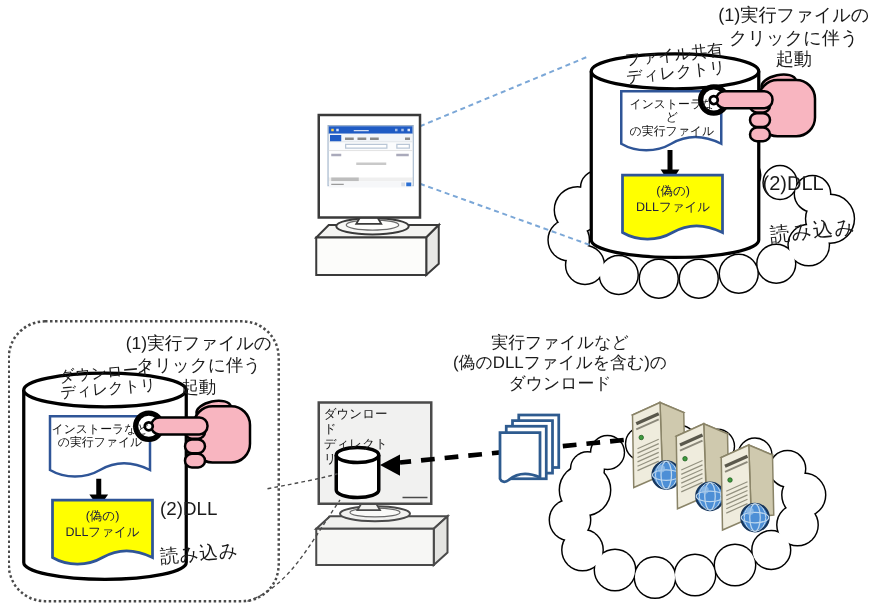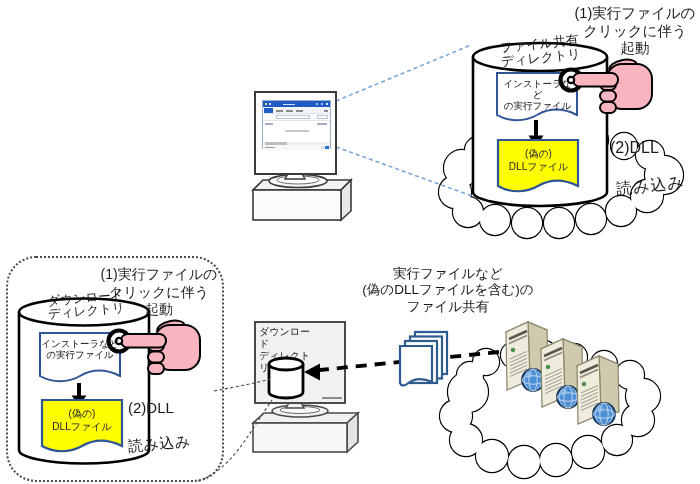--- a/index.html
+++ b/index.html
@@ -307,15 +307,15 @@
   <div class="label center" style="left:41px;top:338px;width:78px;font-size:9.5px;line-height:1.18;color:#111;">インストーラなど
 の実行ファイル</div>
   <div class="label center" style="left:43px;top:408px;width:78px;font-size:10px;line-height:1.25;color:#20203E;">(偽の)
 DLLファイル</div>
 
   <div class="label" style="left:259px;top:326px;width:60px;font-size:10px;line-height:1.2;">ダウンロード
 ディレクトリ</div>
 
   <div class="label center" style="left:358px;top:266px;width:180px;font-size:13.5px;line-height:1.22;">実行ファイルなど
 (偽のDLLファイルを含む)の
-ファイル共有</div>
+ダウンロード</div>
 
 </div>
 
 </body></html>

